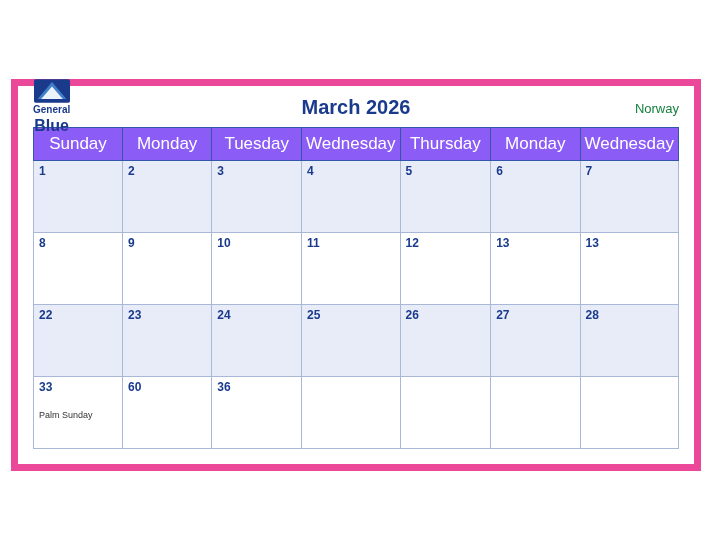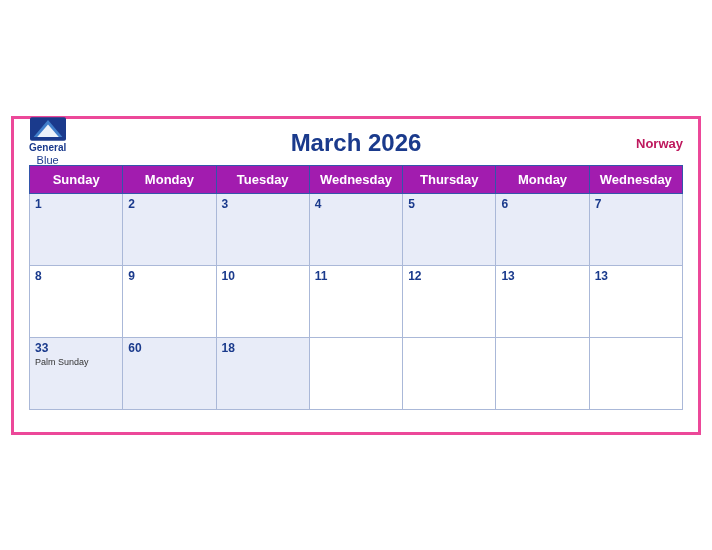--- a/index.html
+++ b/index.html
@@ -8,22 +8,22 @@
       background: #fff;
       width: 712px;
       height: 550px;
       display: flex;
       align-items: center;
       justify-content: center;
     }
     .calendar-container {
       width: 690px;
       background: #fff;
-      border: 3px solid #ec4899;
-      padding: 10px 15px 22px;
+      border: 7px solid #ec4899;
+      padding: 10px 15px 15px;
     }
     .calendar-header {
       display: flex;
       align-items: center;
       justify-content: center;
       position: relative;
       margin-bottom: 8px;
     }
     .logo {
       position: absolute;
@@ -40,50 +40,49 @@
       width: 36px;
       height: 24px;
       margin-bottom: 1px;
     }
     .logo-general {
       font-size: 10px;
       font-weight: bold;
       color: #1a3a8c;
     }
     .logo-blue {
-      font-size: 11px;
-      font-weight: normal;
+      font-size: 16px;
+      font-weight: bold;
       color: #1a3a8c;
     }
     .calendar-title {
-      font-size: 24px;
+      font-size: 20px;
       font-weight: bold;
       color: #1a3a8c;
       text-align: left;
     }
     .country-label {
       position: absolute;
       right: 0;
       font-size: 13px;
-      color: #be185d;
+      color: #15803d;
       top: 50%;
       transform: translateY(-50%);
-      font-weight: bold;
     }
     .calendar-table {
       width: 100%;
       border-collapse: collapse;
     }
     .calendar-table th {
-      background: #a21caf;
+      background: #8b5cf6;
       color: #fff;
       text-align: center;
       padding: 6px 4px;
-      font-size: 13px;
-      font-weight: bold;
+      font-size: 17px;
+      font-weight: normal;
       border: 1px solid #3355aa;
     }
     .calendar-table td {
       border: 1px solid #aab8d8;
       vertical-align: top;
       width: calc(100% / 7);
       height: 72px;
       padding: 3px 5px;
       background: #fff;
     }
@@ -95,21 +94,21 @@
     }
     .day-number {
       font-size: 12px;
       color: #1a3a8c;
       font-weight: bold;
       display: block;
     }
     .holiday-label {
       font-size: 9px;
       color: #333;
-      margin-top: 2px;
+      margin-top: 16px;
       display: block;
     }
     .empty-cell {
       background: #fff !important;
     }
   </style>
 </head>
 <body>
 
 <div class="calendar-container">
@@ -181,28 +180,51 @@
           </td>
           <td>
             <span class="day-number">13</span>
           </td>
           <td>
             <span class="day-number">13</span>
           </td>
         </tr>
         <tr>
           <td>
+            <span class="day-number">22</span>
+          </td>
+          <td>
+            <span class="day-number">23</span>
+          </td>
+          <td>
+            <span class="day-number">24</span>
+          </td>
+          <td>
+            <span class="day-number">25</span>
+          </td>
+          <td>
+            <span class="day-number">26</span>
+          </td>
+          <td>
+            <span class="day-number">27</span>
+          </td>
+          <td>
+            <span class="day-number">28</span>
+          </td>
+        </tr>
+        <tr>
+          <td>
             <span class="day-number">33</span>
             <span class="holiday-label">Palm Sunday</span>
           </td>
           <td>
             <span class="day-number">60</span>
           </td>
           <td>
-            <span class="day-number">18</span>
+            <span class="day-number">36</span>
           </td>
           <td class="empty-cell"></td>
           <td class="empty-cell"></td>
           <td class="empty-cell"></td>
           <td class="empty-cell"></td>
         </tr>
       </tbody>
   </table>
 </div>
 

